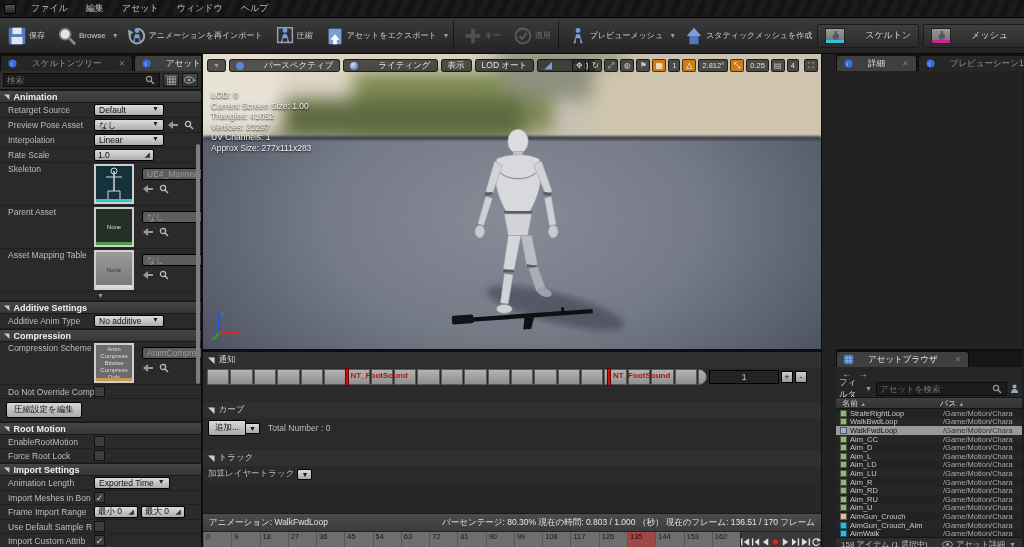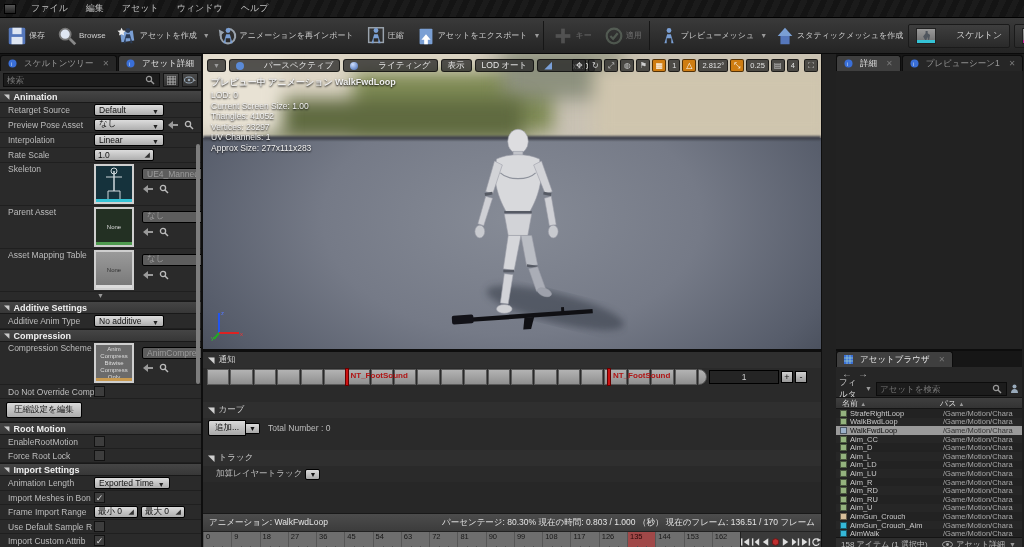--- a/index.html
+++ b/index.html
@@ -35,40 +35,40 @@
   .mthumb .ul { position:absolute; left:0; right:0; bottom:0; height:3px; }
   .mthumb .fig { position:absolute; left:6px; top:2px; width:7px; height:11px; background:#50565e;
     clip-path:polygon(35% 0,65% 0,65% 25%,100% 40%,80% 100%,60% 60%,40% 100%,0 55%,35% 25%); }
   
   .main { display:flex; height:497px; }
   .left-panel { width:203px; background:#262626; border-right:2px solid #0e0e0e; position:relative; overflow:hidden; }
   .center { width:618px; display:flex; flex-direction:column; }
   .right-panel { width:201px; background:#212121; border-left:1px solid #0e0e0e; display:flex; flex-direction:column;padding-left:14px; }
   
   .tabs { display:flex; background:#161616; height:17px; align-items:flex-end; }
-  .tab { display:flex; align-items:center; gap:7px; padding:2px 7px; height:16px;
+  .tab { display:flex; align-items:center; gap:15px; padding:2px 7px; height:16px;
     background:#262626; color:#9a9a9a; border:1px solid #0c0c0c; border-bottom:none;
     border-radius:3px 3px 0 0; margin-right:1px; font-size:8.5px; cursor:pointer; white-space:nowrap; }
   .tab.active { background:#3f3f3f; color:#e8e8e8; }
   .tab .x { color:#777; font-size:8px; margin-left:2px; }
   .tab .tico { width:9px; height:9px; display:inline-block; }
   
   .searchrow { display:flex; align-items:center; gap:3px; padding:2px 3px; background:#2e2e2e; border-bottom:1px solid #141414; }
   .searchbox { flex:1; display:flex; align-items:center; background:#1c1c1c; border:1px solid #0c0c0c; height:14px; padding:0 3px; }
   .searchbox input { flex:1; background:transparent; border:none; outline:none; color:#bbb; font-size:8.5px; font-family:inherit; }
   .sq-btn { width:16px; height:14px; background:linear-gradient(#4a4a4a,#333); border:1px solid #151515;
     display:flex; align-items:center; justify-content:center; cursor:pointer; }
   
   .sect-hdr { background:linear-gradient(#454545,#373737); border-top:1px solid #191919; border-bottom:1px solid #191919;
     color:#efefef; font-weight:bold; font-size:9px; padding:1px 4px; height:13px; display:flex; align-items:center; gap:4px; }
   .sect-hdr .tri { font-size:7px; color:#cacaca; }
   .prow { display:flex; align-items:center; min-height:14px; padding:1px 2px 1px 8px; border-bottom:1px solid #1f1f1f; background:#2a2a2a; }
   .prow .plabel { flex:0 0 86px; color:#bdbdbd; font-size:8.5px; white-space:nowrap; overflow:hidden; }
   .pctrl { flex:1; display:flex; align-items:center; gap:3px; min-width:0; }
-  .combo { flex:0 1 auto; display:flex; align-items:flex-end; justify-content:space-between; gap:4px;
+  .combo { flex:0 1 auto; display:flex; align-items:flex-start; justify-content:space-between; gap:4px;
     background:linear-gradient(#dcdcdc,#aeaeae); color:#111; border:1px solid #000; border-radius:2px;
     height:12px; padding:0 4px; font-size:8.5px; min-width:70px; cursor:pointer; }
   .combo .car { font-size:7px; color:#222; }
   .combo.disabled { background:#5d5d5d; color:#9b9b9b; }
   .combo.disabled .car { color:#9b9b9b; }
   .numfield { display:flex; align-items:center; justify-content:space-between; background:linear-gradient(#dcdcdc,#aeaeae);
     border:1px solid #000; border-radius:2px; height:12px; padding:0 3px; color:#111; font-size:8.5px; min-width:60px; }
   .numfield .grip { color:#333; font-size:7px; }
   .chk { width:11px; height:11px; background:#3d3d3d; border:1px solid #121212; display:flex; align-items:center;
     justify-content:center; color:#d8d8d8; font-size:9px; cursor:pointer; }
@@ -184,33 +184,20 @@
         </div>
         <div class="tb-btn">
           <div class="ticon">
             <svg width="24" height="22" viewBox="0 0 24 24">
               <circle cx="10" cy="10" r="6" fill="#dfe6f2" stroke="#777" stroke-width="2"></circle>
               <line x1="15" y1="15" x2="21" y2="21" stroke="#888" stroke-width="3"></line>
             </svg>
           </div>
           <div class="tlabel">Browse</div>
         </div>
-        <div class="tb-btn">
-          <div class="ticon">
-            <svg width="24" height="22" viewBox="0 0 24 24">
-              <rect x="4" y="7" width="14" height="11" fill="#7a9fd4" transform="rotate(-8 11 12)"></rect>
-              <polygon points="5,3 6.4,6 9.5,6.4 7.2,8.4 7.8,11.5 5,10 2.2,11.5 2.8,8.4 0.5,6.4 3.6,6" fill="#eee"></polygon>
-              <g>
-                <circle cx="12" cy="6" r="2.6" fill="#2b3b55"></circle>
-                <path d="M7 20 L10 10 L14 10 L17 20 L14.5 20 L14.5 14.5 L9.5 14.5 L9.5 20 Z" fill="#2b3b55"></path>
-              </g>
-            </svg>
-          </div>
-          <div class="tlabel">アセットを作成</div>
-        </div>
         <div class="tb-caret">▼</div>
         <div class="tb-btn">
           <div class="ticon">
             <svg width="24" height="22" viewBox="0 0 24 24">
               <path d="M12 4 a8 8 0 1 1 -7 4" fill="none" stroke="#9aa3ad" stroke-width="2.2"></path>
               <polygon points="2,5 8,8 3,12" fill="#9aa3ad"></polygon>
               <g>
                 <circle cx="12" cy="6" r="2.6" fill="#7a9fd4"></circle>
                 <path d="M7 20 L10 10 L14 10 L17 20 L14.5 20 L14.5 14.5 L9.5 14.5 L9.5 20 Z" fill="#7a9fd4"></path>
               </g>
@@ -721,21 +708,20 @@
           <div class="tval">1</div>
           <div class="tool on">△</div>
           <div class="tval">2.812°</div>
           <div class="tool on">⤡</div>
           <div class="tval">0.25</div>
           <div class="tool">▤</div>
           <div class="tval">4</div>
         </div>
         <div class="vp-maxi tool" style="position:absolute;">⛶</div>
 
-        <div class="vp-preview-label">プレビュー中 アニメーション WalkFwdLoop</div>
         <div class="vp-stats" id="vp-stats">
             <div>LOD: 0</div>
             <div>Current Screen Size: 1.00</div>
             <div>Triangles: 41052</div>
             <div>Vertices: 23297</div>
             <div>UV Channels: 1</div>
             <div>Approx Size: 277x111x283</div>
           </div>
 
         <svg class="gizmo" width="34" height="34" viewBox="0 0 34 34">
@@ -797,21 +783,21 @@
           <div class="addbtn">追加...</div>
           <div class="addcaret">▼</div>
           <div class="tl-plain">Total Number : 0</div>
         </div>
         <div style="height:12px;"></div>
         <div class="tl-sect">
             <span class="tri">◥</span>
             <span>トラック</span>
           </div>
         <div style="display:flex;align-items:center;padding:2px 5px;gap:3px;">
-          <span class="tl-plain" style="margin-left:8px;">加算レイヤートラック</span>
+          <span class="tl-plain" style="margin-left:0;">加算レイヤートラック</span>
           <div class="addcaret" style="border-left:1px solid #000;border-radius:2px;">▼</div>
         </div>
         <div class="tl-spacer"></div>
         <div class="statusbar">
           <span>アニメーション: WalkFwdLoop</span>
           <span>パーセンテージ: 80.30% 現在の時間: 0.803 / 1.000 （秒） 現在のフレーム: 136.51 / 170 フレーム</span>
         </div>
         <div class="ruler">
           <div class="ticks" id="ruler-ticks">
               <div class="tick"><span>0</span><span class="sub"></span><span class="sub2"></span></div>

